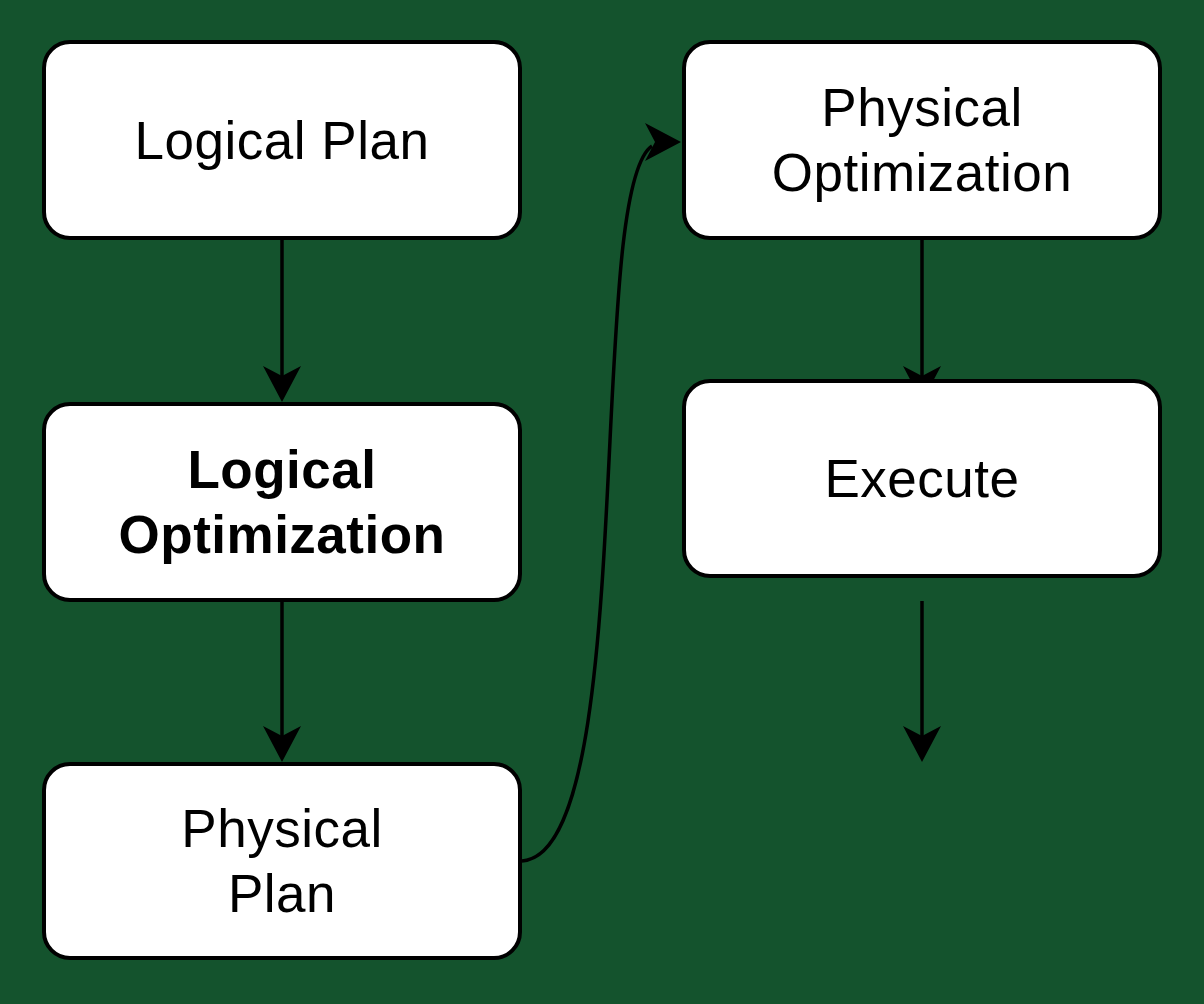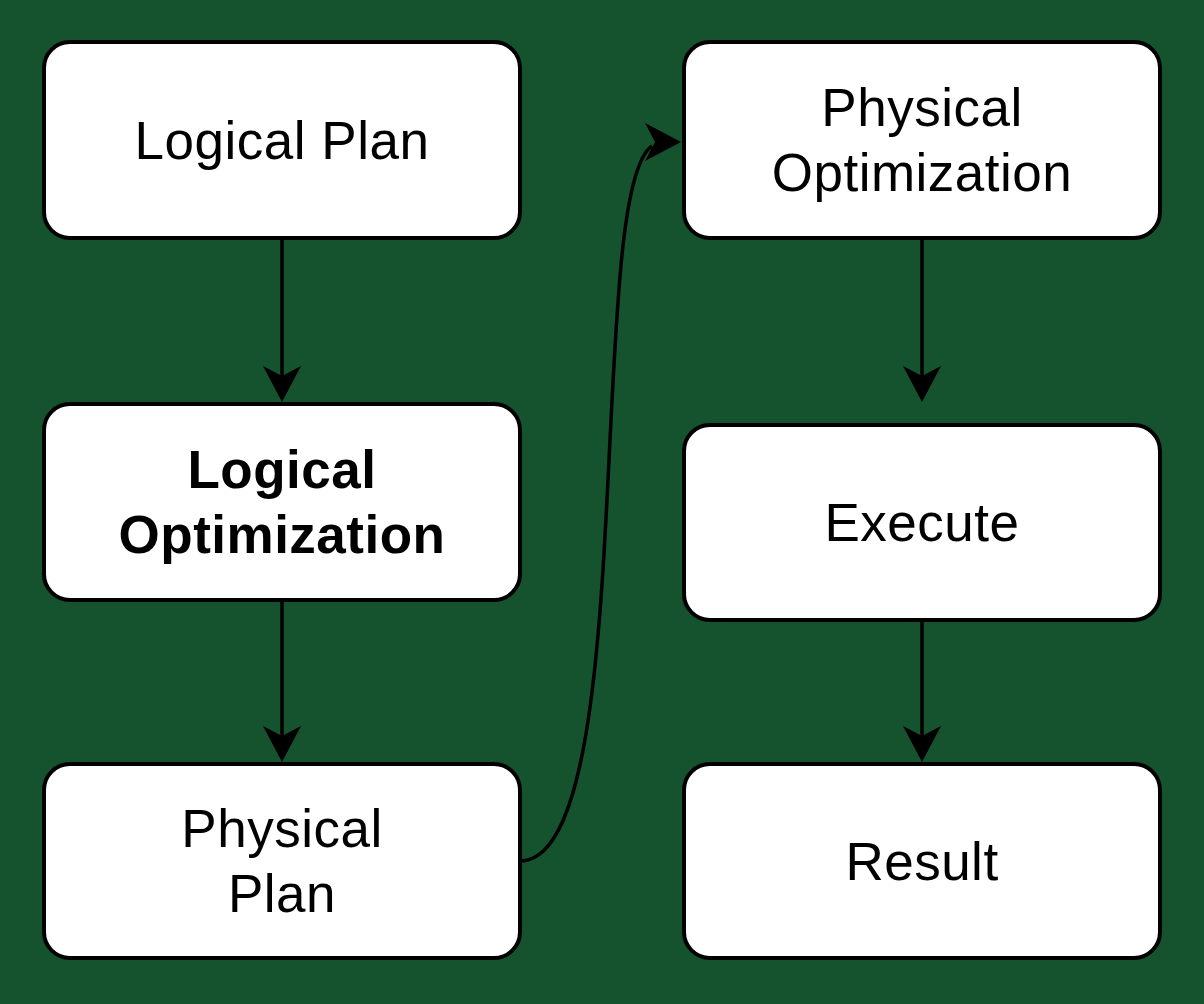--- a/index.html
+++ b/index.html
@@ -33,21 +33,21 @@
     color: #000000;
     white-space: pre-line;
     letter-spacing: 0.5px;
   }
   
   .n-logical-plan          { left: 42px;  top: 40px;  width: 480px; height: 200px; }
   .n-logical-optimization  { left: 42px;  top: 402px; width: 480px; height: 200px; font-weight: bold; }
   .n-physical-plan         { left: 42px;  top: 762px; width: 480px; height: 198px; }
   
   .n-physical-optimization { left: 682px; top: 40px;  width: 480px; height: 200px; }
-  .n-execute               { left: 682px; top: 423px; width: 480px; height: 199px; }
+  .n-execute               { left: 682px; top: 379px; width: 480px; height: 199px; }
   .n-result                { left: 682px; top: 762px; width: 480px; height: 198px; }
 
   .edges-overlay {
     position: absolute;
     left: 0;
     top: 0;
     width: 1204px;
     height: 1004px;
     z-index: 0;
     pointer-events: none;
@@ -101,17 +101,14 @@
 
   <div class="node n-physical-optimization">
     <span class="label">Physical
 Optimization</span>
   </div>
 
   <div class="node n-execute">
     <span class="label">Execute</span>
   </div>
 
-  <div class="node n-result">
-    <span class="label">Result</span>
-  </div>
 
 </div>
 
 </body></html>

